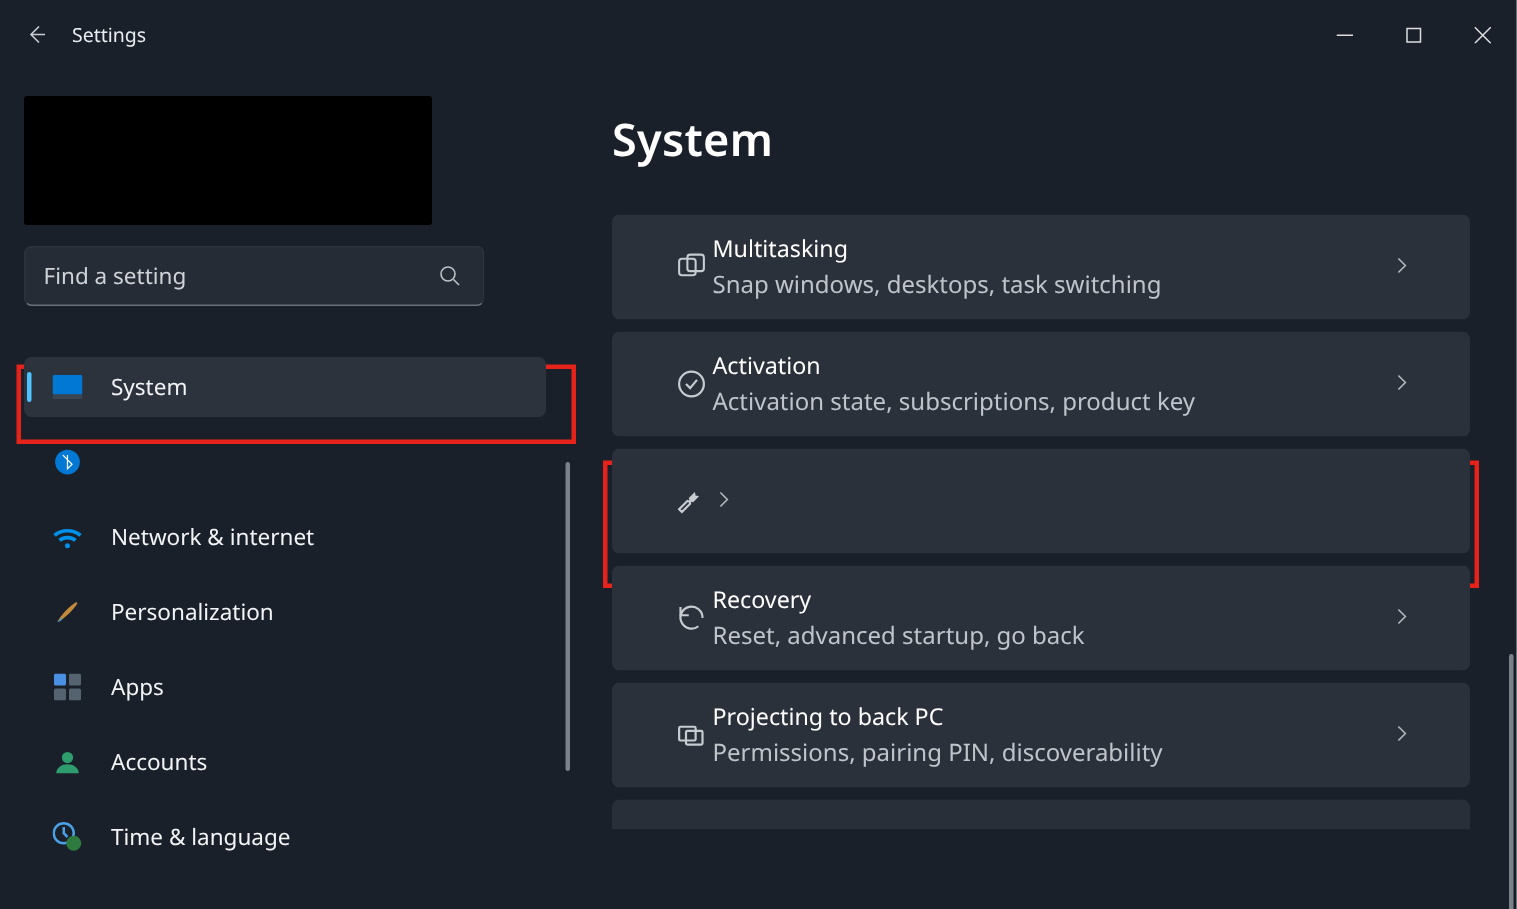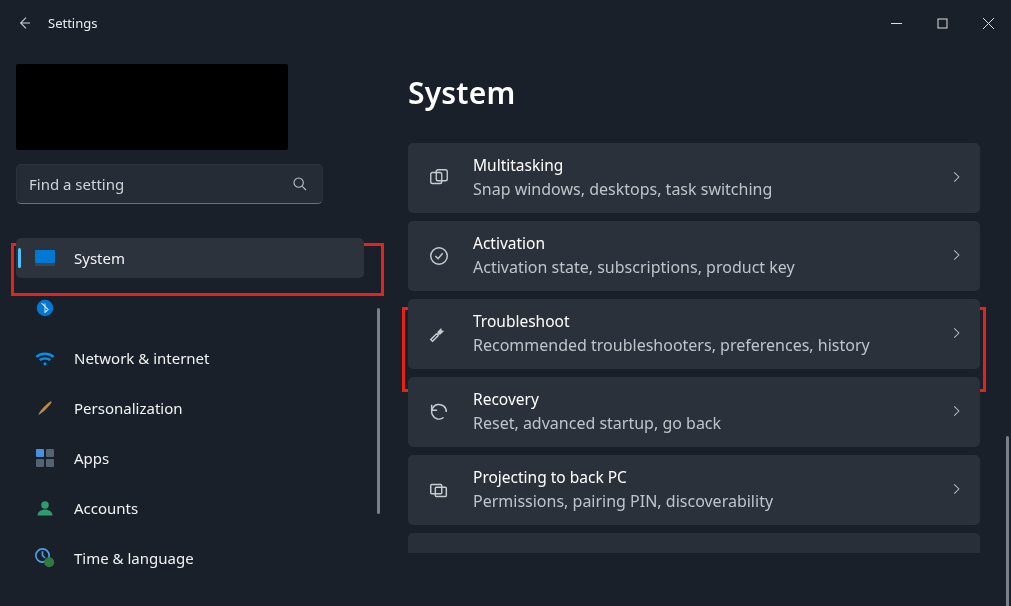--- a/index.html
+++ b/index.html
@@ -85,22 +85,21 @@
     
     .main { flex:1; padding:26px 28px 0 28px; overflow:hidden; position:relative; }
     .page-title { font-size:30px; font-weight:600; margin-bottom:30px; letter-spacing:.2px; }
     .cards { display:flex; flex-direction:column; gap:4px; }
     .card {
       width:572px; min-height:70px;
       background:#2b313a;
       border:1px solid #33404a00;
       border-radius:5px;
       display:flex; align-items:center;
-      padding:0 16px;
-      gap:20px;
+      padding:0 38px;
       cursor:pointer;
       margin-bottom:4px;
     }
     .card-icon { width:28px; display:flex; justify-content:center; opacity:.9 }
     .card-text { flex:1; }
     .card-title { font-size:15.5px; color:#fff; line-height:1.25; }
     .card-sub { font-size:16px; color:#bfc4cb; margin-top:2px; }
     .chevron { opacity:.8 }
 
     
@@ -279,24 +278,20 @@
               </svg>
           </span>
         </div>
 
         <div class="card">
           <span class="card-icon">
             <svg width="22" height="22" viewBox="0 0 24 24" fill="none" stroke="#d8dde2" stroke-width="1.6">
                 <path d="M14 7a4 4 0 01-5 5l-6 6 2 2 6-6a4 4 0 015-5l-3 3-2-2 3-3z"></path>
               </svg>
           </span>
-          <div class="card-text">
-            <div class="card-title">Troubleshoot</div>
-            <div class="card-sub">Recommended troubleshooters, preferences, history</div>
-          </div>
           <span class="chevron">
             <svg width="14" height="14" viewBox="0 0 24 24" fill="none" stroke="#d8dde2" stroke-width="1.8">
                 <path d="M9 4l8 8-8 8"></path>
               </svg>
           </span>
         </div>
 
         <div class="card">
           <span class="card-icon">
             <svg width="22" height="22" viewBox="0 0 24 24" fill="none" stroke="#d8dde2" stroke-width="1.6">

